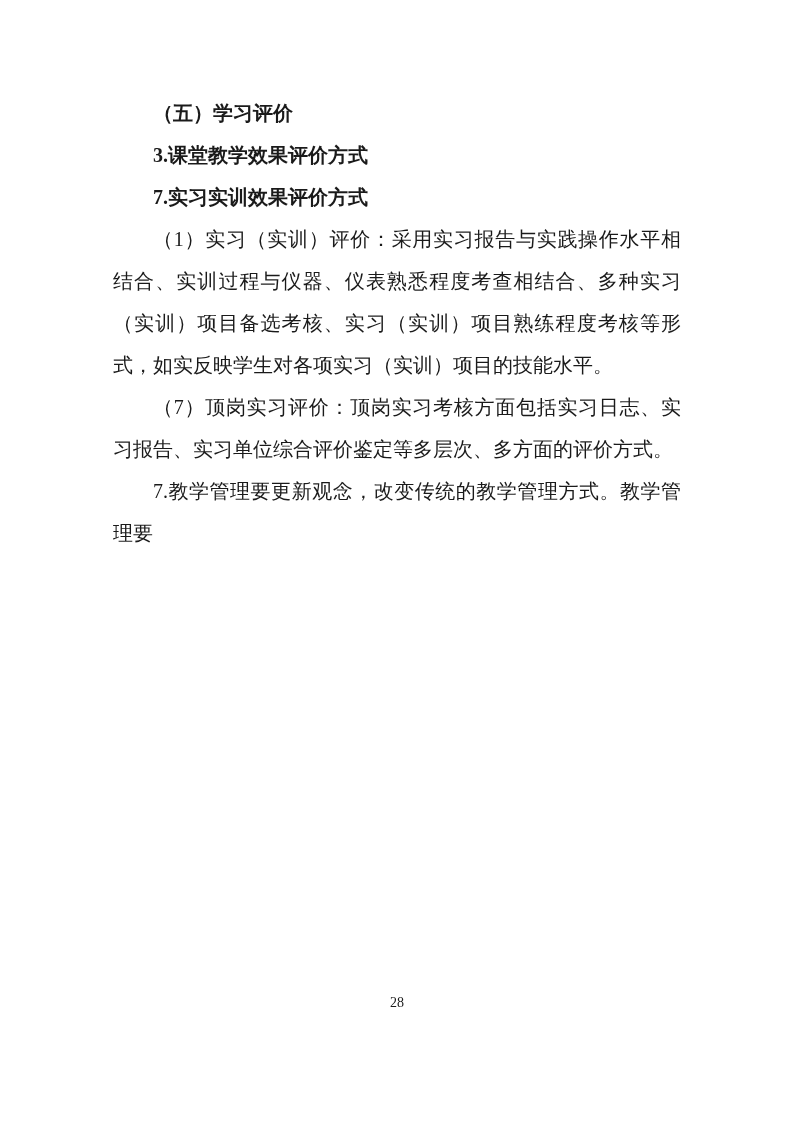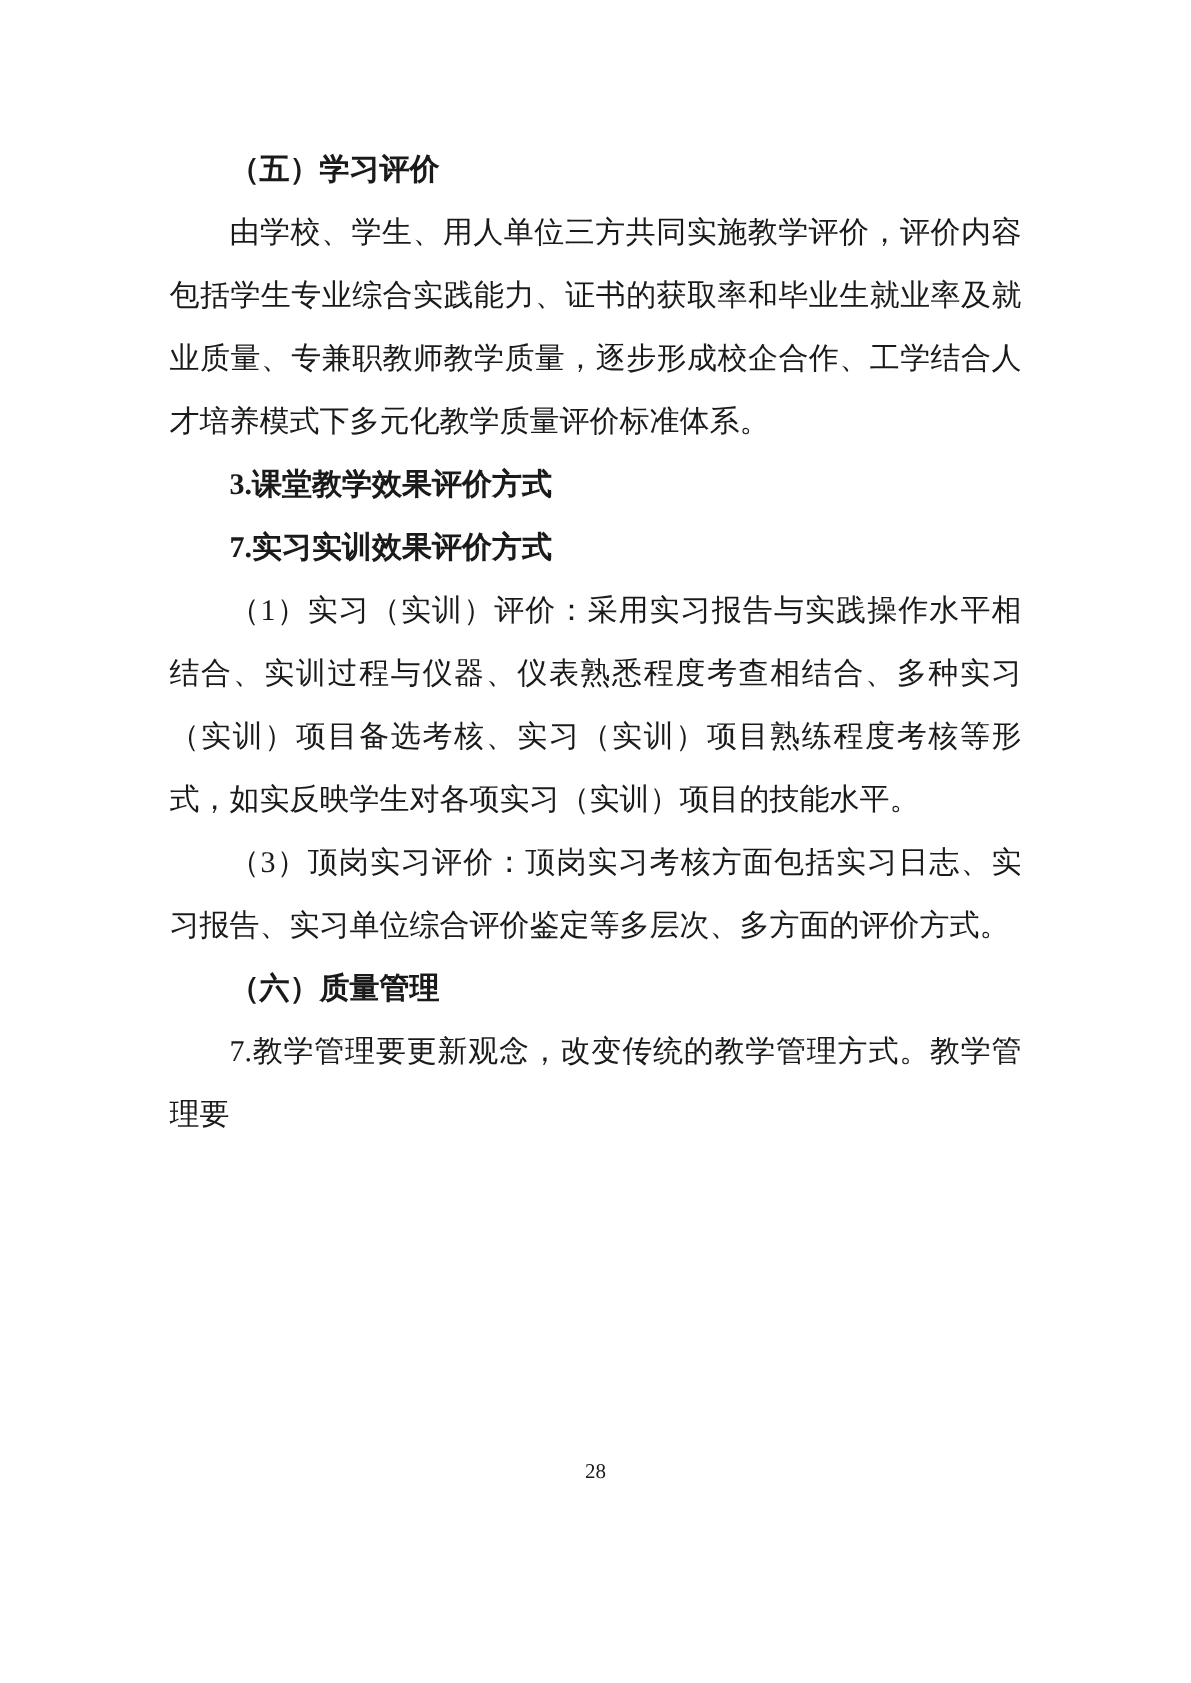--- a/index.html
+++ b/index.html
@@ -33,48 +33,46 @@
   }
   .text-block p.heading {
     font-weight: 700;
     text-align: left;
   }
   .lead {
     font-weight: 400;
   }
   .page-number {
     position: absolute;
-    top: 971px;
+    top: 992px;
     left: 0;
     width: 100%;
     text-align: center;
     font-size: 14px;
     line-height: 22px;
     color: #1a1a1a;
   }
 </style>
 </head>
 <body>
 
 <div class="page">
   <div class="text-block">
 
     <p class="heading">（五）学习评价</p>
 
-    <p class="body">由学校、学生、用人单位三方共同实施教学评价，评价内容包括学生专业综合实践能力、证书的获取率和毕业生就业率及就业质量、专兼职教师教学质量，逐步形成校企合作、工学结合人才培养模式下多元化教学质量评价标准体系。</p>
 
     <p class="heading">3.课堂教学效果评价方式</p>
 
 
     <p class="heading">7.实习实训效果评价方式</p>
 
     <p class="body"><span class="lead">（1）实习（实训）评价：</span><span>采用实习报告与实践操作水平相结合、实训过程与仪器、仪表熟悉程度考查相结合、多种实习（实训）项目备选考核、实习（实训）项目熟练程度考核等形式，如实反映学生对各项实习（实训）项目的技能水平。</span></p>
 
-    <p class="body"><span class="lead">（3）顶岗实习评价：</span><span>顶岗实习考核方面包括实习日志、实习报告、实习单位综合评价鉴定等多层次、多方面的评价方式。</span></p>
+    <p class="body"><span class="lead">（7）顶岗实习评价：</span><span>顶岗实习考核方面包括实习日志、实习报告、实习单位综合评价鉴定等多层次、多方面的评价方式。</span></p>
 
-    <p class="heading">（六）质量管理</p>
 
     <p class="body">7.教学管理要更新观念，改变传统的教学管理方式。教学管理要</p>
 
   </div>
 
   <div class="page-number">28</div>
 </div>
 
 </body></html>

